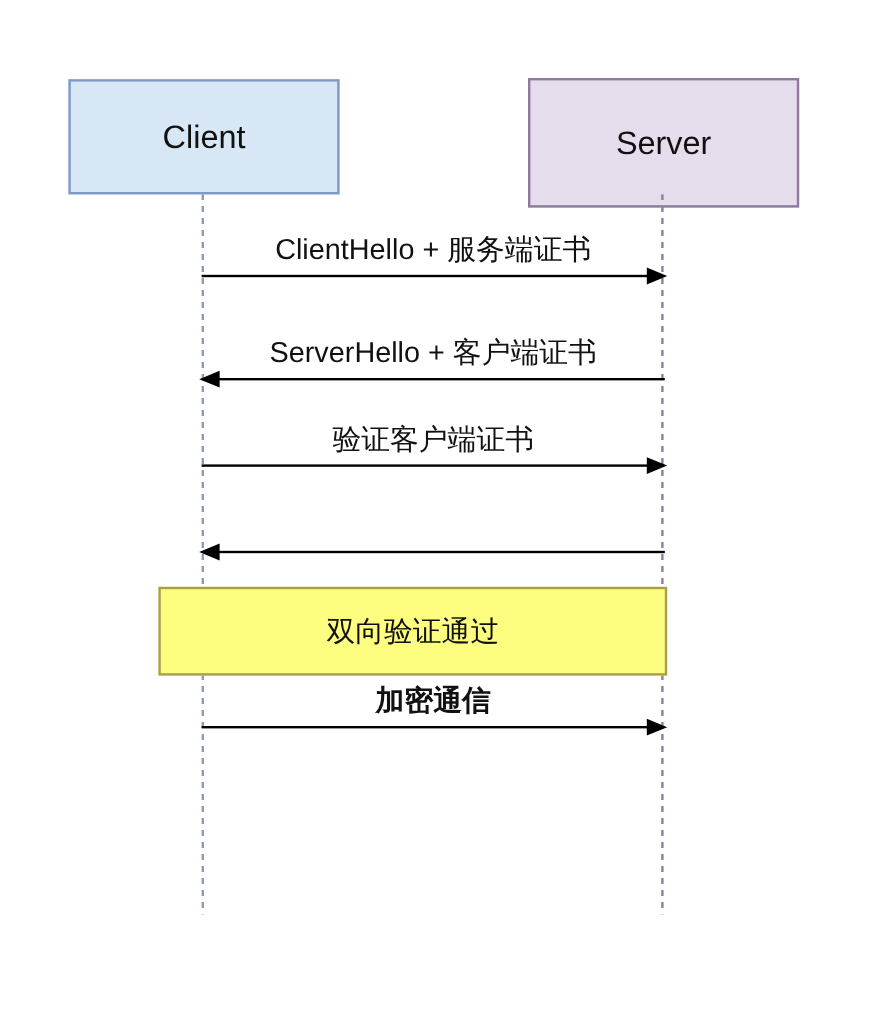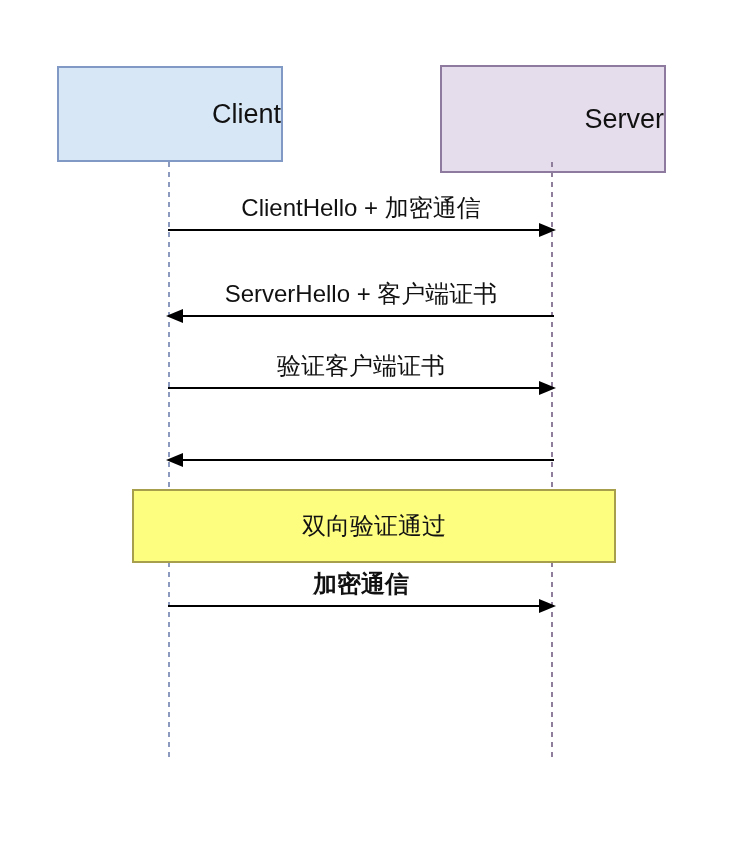--- a/index.html
+++ b/index.html
@@ -9,21 +9,21 @@
     --note-fill:#fdfd80; --note-border:#a89f4d;
     --arrow:#000000; --text:#111111;
   }
   html,body{margin:0;padding:0;background:#ffffff;}
   .canvas{
     position:relative; width:730px; height:852px; background:#ffffff;
     font-family:"Liberation Sans","DejaVu Sans",sans-serif; color:var(--text);
     overflow:hidden;
   }
   .actor{
-    position:absolute; display:flex; align-items:center; justify-content:flex-end;
+    position:absolute; display:flex; align-items:center; justify-content:center;
     border:2px solid; box-sizing:border-box; font-size:27px;
   }
   .actor-client{ left:57px; top:66px; width:226px; height:96px;
     background:var(--client-fill); border-color:var(--client-border); }
   .actor-server{ left:440px; top:65px; width:226px; height:108px;
     background:var(--server-fill); border-color:var(--server-border); }
   .lifeline{
     position:absolute; top:162px; width:2px; height:600px;
   }
   .lifeline-client{ left:168px;
@@ -42,21 +42,21 @@
   }
   .msg-head{
     position:absolute; bottom:-6px; width:0; height:0;
     border-top:7px solid transparent; border-bottom:7px solid transparent;
   }
   .dir-right .msg-head{ right:-2px; border-left:17px solid var(--arrow); }
   .dir-right .msg-line{ right:8px; }
   .dir-left  .msg-head{ left:-2px; border-right:17px solid var(--arrow); }
   .dir-left  .msg-line{ left:8px; }
   .note{
-    position:absolute; left:132px; top:489px; width:484px; height:74px;
+    position:absolute; left:132px; top:489px; width:424px; height:74px;
     background:var(--note-fill); border:2px solid var(--note-border);
     box-sizing:border-box; display:flex; align-items:center; justify-content:center;
     font-size:24px; z-index:3;
   }
 </style>
 </head>
 <body>
 
 <div class="canvas">
 
@@ -66,21 +66,21 @@
 
   <div class="actor actor-server">
     <span>Server</span>
   </div>
 
   <div class="lifeline lifeline-client"></div>
   <div class="lifeline lifeline-server"></div>
 
   <div id="messages-layer">
   <div class="message dir-right" style="top: 190px;">
-    <div class="msg-label">ClientHello + 加密通信</div>
+    <div class="msg-label">ClientHello + 服务端证书</div>
     <div class="msg-line"></div>
     <div class="msg-head"></div>
   </div>
 
   <div class="message dir-left" style="top: 276px;">
     <div class="msg-label">ServerHello + 客户端证书</div>
     <div class="msg-line"></div>
     <div class="msg-head"></div>
   </div>
 

